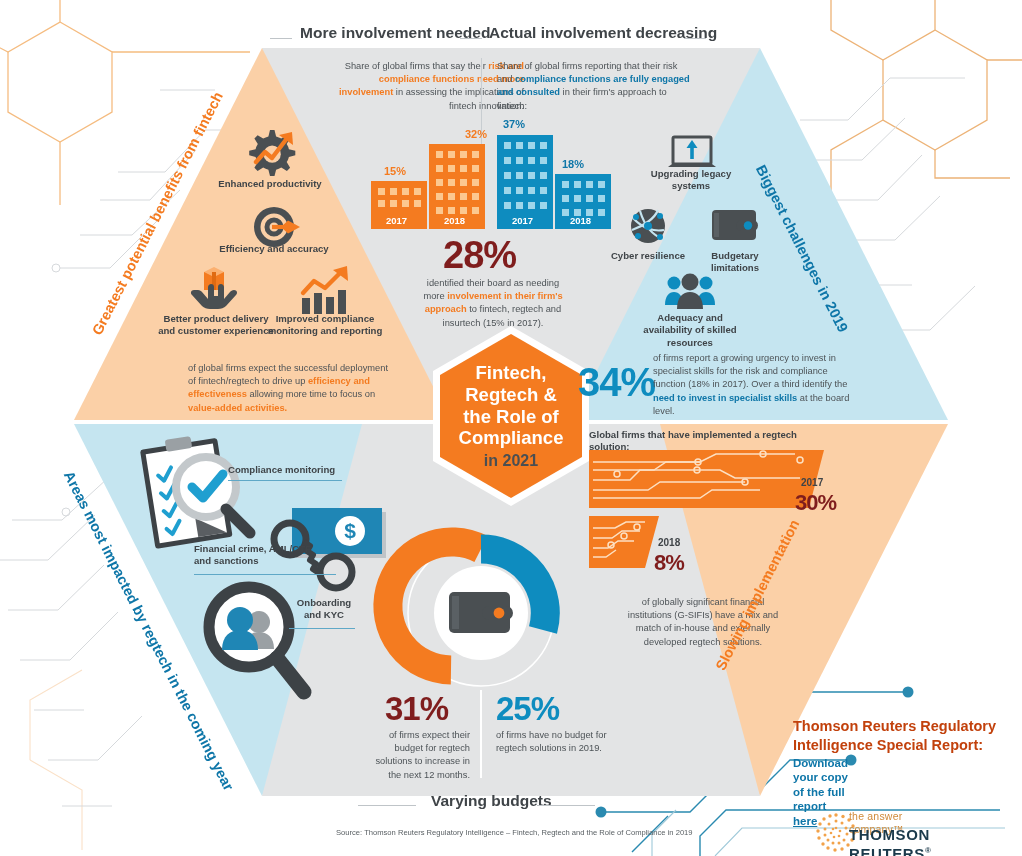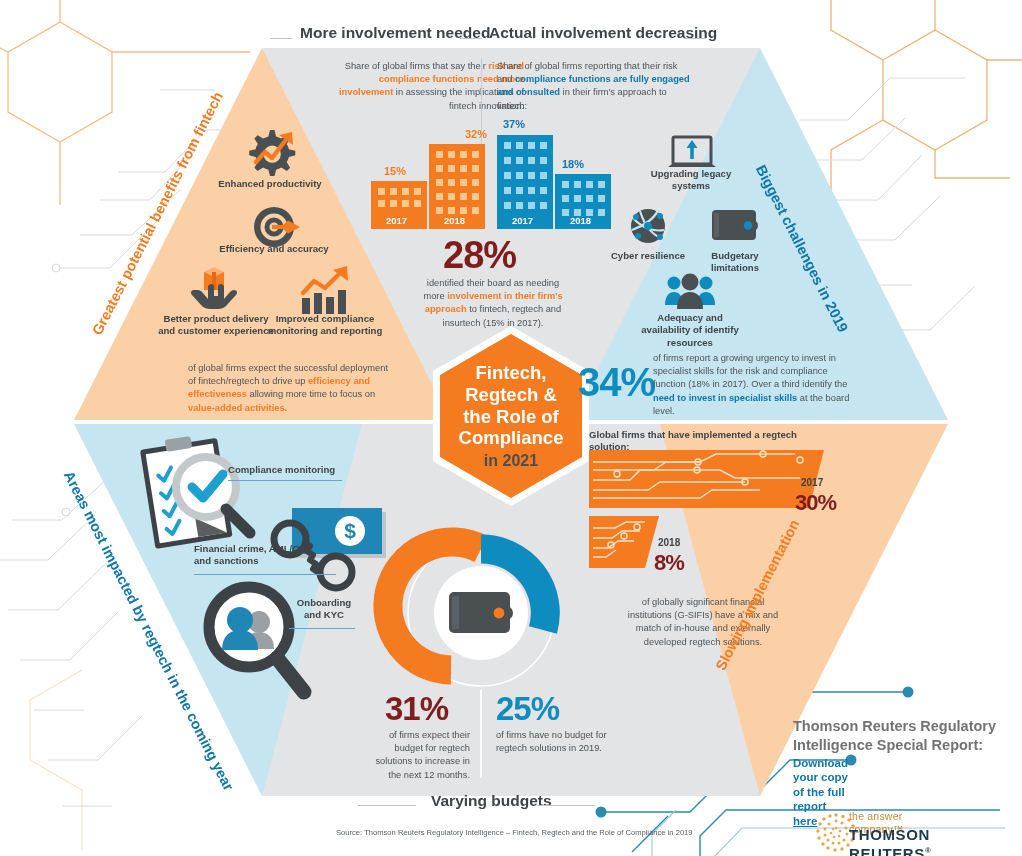--- a/index.html
+++ b/index.html
@@ -31,21 +31,21 @@
   .bignum.or{color:#7f1d1d;}
   .bignum.bl{color:#0e8cbf;}
 
   .yearlbl{font-size:9.5px;font-weight:bold;color:#ffffff;}
   .pctlbl{font-size:11px;font-weight:bold;}
 
   .center-title{position:absolute;text-align:center;color:#ffffff;
      font-size:18.5px;font-weight:bold;line-height:1.18;}
   .center-sub{color:#4a4f52;font-size:16px;font-weight:bold;}
 
-  .tr-title{font-size:14.5px;font-weight:bold;color:#737373;line-height:1.28;}
+  .tr-title{font-size:14.5px;font-weight:bold;color:#c2410c;line-height:1.28;}
   .tr-sub{font-size:11.5px;font-weight:bold;color:#0e76a8;}
   .tr-sub u{text-decoration:underline;}
   .tr-ans{font-size:10.5px;color:#d08a3a;letter-spacing:.2px;}
   .tr-name{font-size:15px;font-weight:bold;color:#1b3a4b;letter-spacing:.6px;}
 
   .source{font-size:7.6px;color:#5a6064;}
   .divline{position:absolute;background:#c8cdd1;width:1px;}
 </style>
 </head>
 <body>
@@ -328,21 +328,21 @@
       <path d="M0,30 c0,-9 4,-13 9,-13 c5,0 9,4 9,13 z" fill="#0e8cbf"></path>
       <circle cx="41" cy="8" r="6.5" fill="#0e8cbf"></circle>
       <path d="M32,30 c0,-9 4,-13 9,-13 c5,0 9,4 9,13 z" fill="#0e8cbf"></path>
       <circle cx="25" cy="7" r="8.5" fill="#4a4f52"></circle>
       <path d="M12,34 c0,-12 6,-17 13,-17 c7,0 13,5 13,17 z" fill="#4a4f52"></path>
     </g>
   </svg>
   <div class="txt icon-label" style="left:640px;top:168px;width:102px;">Upgrading legacy systems</div>
   <div class="txt icon-label" style="left:600px;top:250px;width:96px;">Cyber resilience</div>
   <div class="txt icon-label" style="left:686px;top:250px;width:98px;">Budgetary limitations</div>
-  <div class="txt icon-label" style="left:633px;top:312px;width:114px;">Adequacy and availability of identify resources</div>
+  <div class="txt icon-label" style="left:633px;top:312px;width:114px;">Adequacy and availability of skilled resources</div>
 
   <div class="txt bignum bl" style="left:578px;top:357px;font-size:40px;">34%</div>
   <div class="txt body-s" style="left:653px;top:352px;width:198px;">
     <span>of firms report a growing urgency to invest in specialist skills for the risk and compliance function (18% in 2017). Over a third identify the </span><b class="bl">need to invest in specialist skills</b><span> at the board level.</span>
   </div>
 
   <div class="center-title" style="left:437px;top:362px;width:148px;">
     <div>Fintech,</div>
     <div>Regtech &amp;</div>
     <div>the Role of</div>

